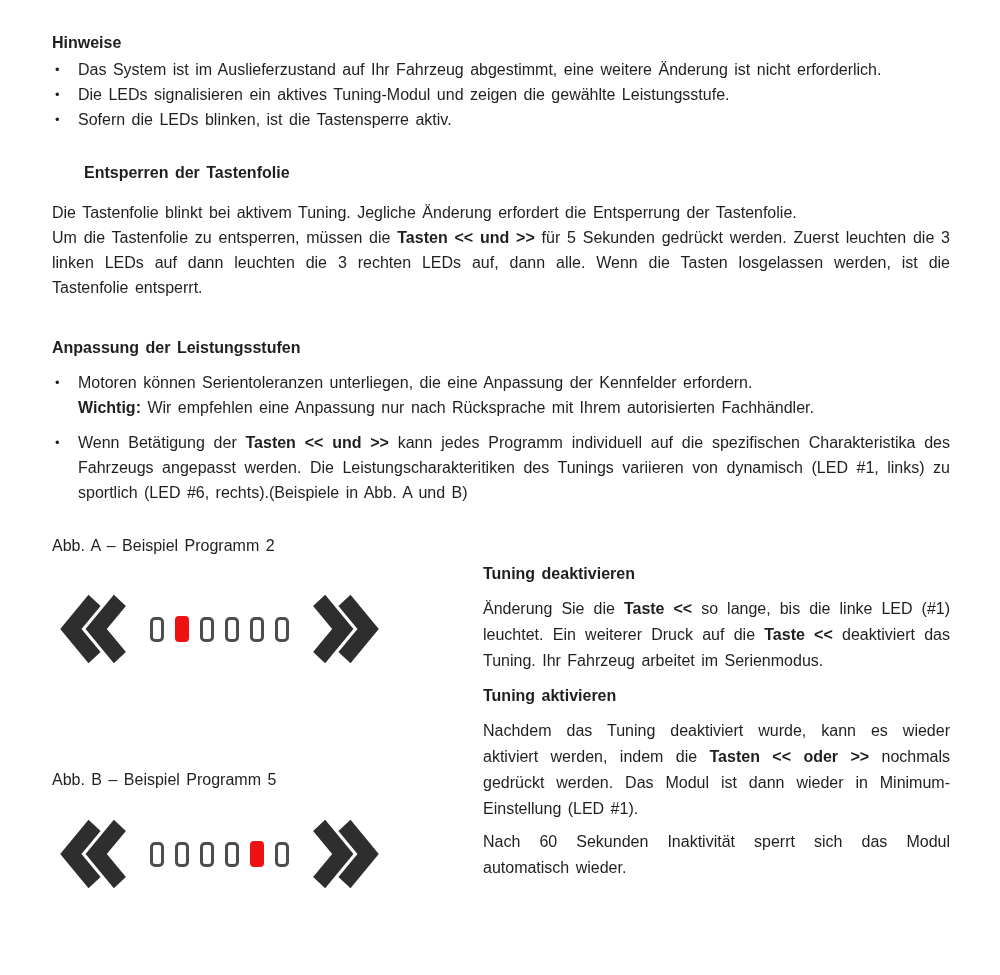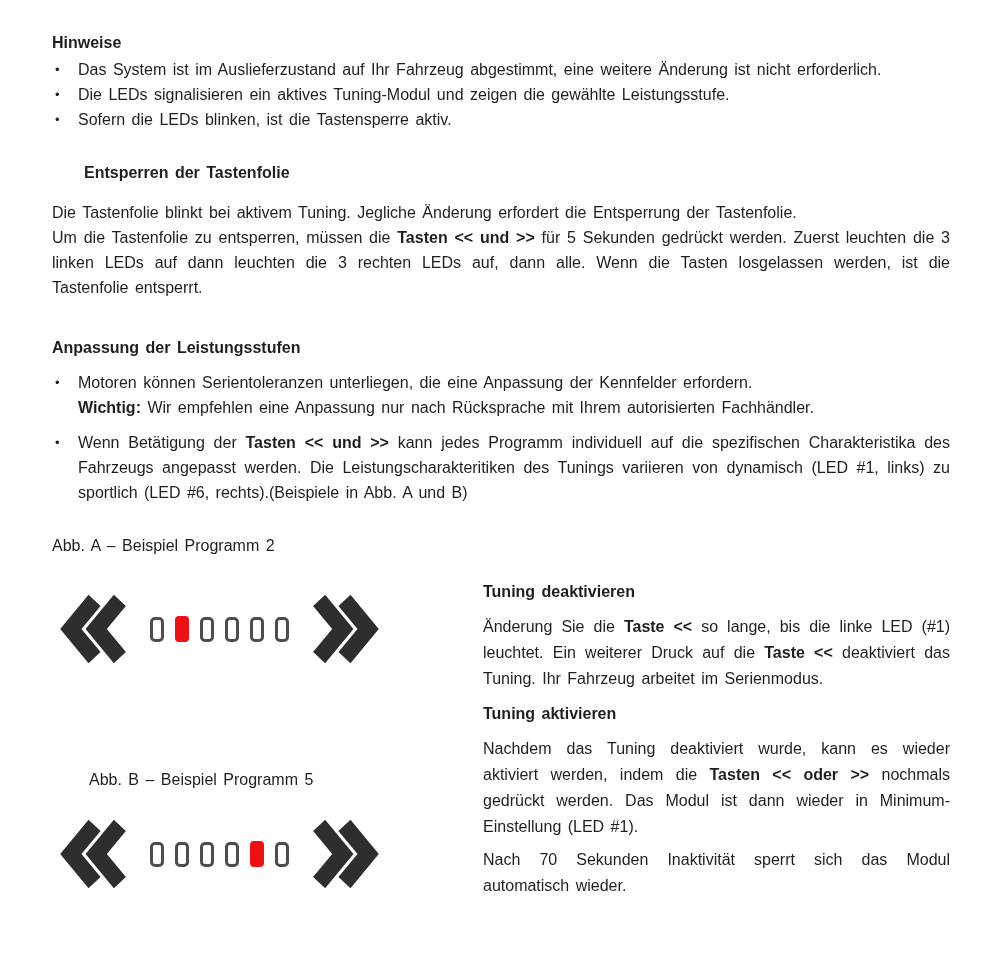--- a/index.html
+++ b/index.html
@@ -30,29 +30,29 @@
   #anpassung-title{margin-top:35px;}
   .anp-list{margin-top:10px;}
   .anp-list li + li{margin-top:10px;}
   
   .columns{display:flex;margin-top:28px;}
   .col-left{flex:0 0 431px;}
   .col-right{flex:1;line-height:26px;}
   .fig-label{line-height:25px;}
   .led-panel{display:flex;align-items:center;gap:20px;margin-left:2px;}
   .panel-a{margin-top:37px;}
-  .label-b{margin-top:104px;margin-left:37px;}
+  .label-b{margin-top:104px;}
   .panel-b{margin-top:28px;}
   .chev{width:76px;height:68px;overflow:visible;flex:0 0 auto;}
   .chev polyline{fill:none;stroke:var(--chevron);stroke-width:19;stroke-linecap:butt;stroke-linejoin:miter;}
   .leds{display:flex;gap:11px;align-items:center;}
   .led{width:14px;height:25px;border:3px solid var(--led-outline);border-radius:5px;background:#fff;}
   .led.active{background:var(--led-active);border-color:var(--led-active);border-radius:4px;height:26px;}
   .rc-title{font-weight:700;}
-  #rc-title-1{margin-top:46px;}
+  #rc-title-1{margin-top:28px;}
   .rc-p{margin-top:9px;}
   #rc-title-2{margin-top:9px;}
   .rc-p-last{margin-top:7px;}
   b{font-weight:700;}
 </style>
 </head>
 <body>
 
 <div>
 
@@ -136,17 +136,17 @@
       </div>
 
     </div>
 
     <div class="col-right">
       <div class="rc-title" id="rc-title-1">Tuning deaktivieren</div>
       <p class="rc-p justify"><span>Änderung Sie die </span><b>Taste &lt;&lt;</b><span> so lange, bis die linke LED (#1) leuchtet. Ein weiterer Druck auf die </span><b>Taste &lt;&lt;</b><span> deaktiviert das Tuning. Ihr Fahrzeug arbeitet im Serienmodus.</span></p>
 
       <div class="rc-title" id="rc-title-2">Tuning aktivieren</div>
       <p class="rc-p justify"><span>Nachdem das Tuning deaktiviert wurde, kann es wieder aktiviert werden, indem die </span><b>Tasten &lt;&lt; oder &gt;&gt;</b><span> nochmals gedrückt werden. Das Modul ist dann wieder in Minimum-Einstellung (LED #1).</span></p>
-      <p class="rc-p rc-p-last justify">Nach 70 Sekunden Inaktivität sperrt sich das Modul automatisch wieder.</p>
+      <p class="rc-p rc-p-last justify">Nach 60 Sekunden Inaktivität sperrt sich das Modul automatisch wieder.</p>
     </div>
 
   </div>
 </div>
 
 </body></html>

